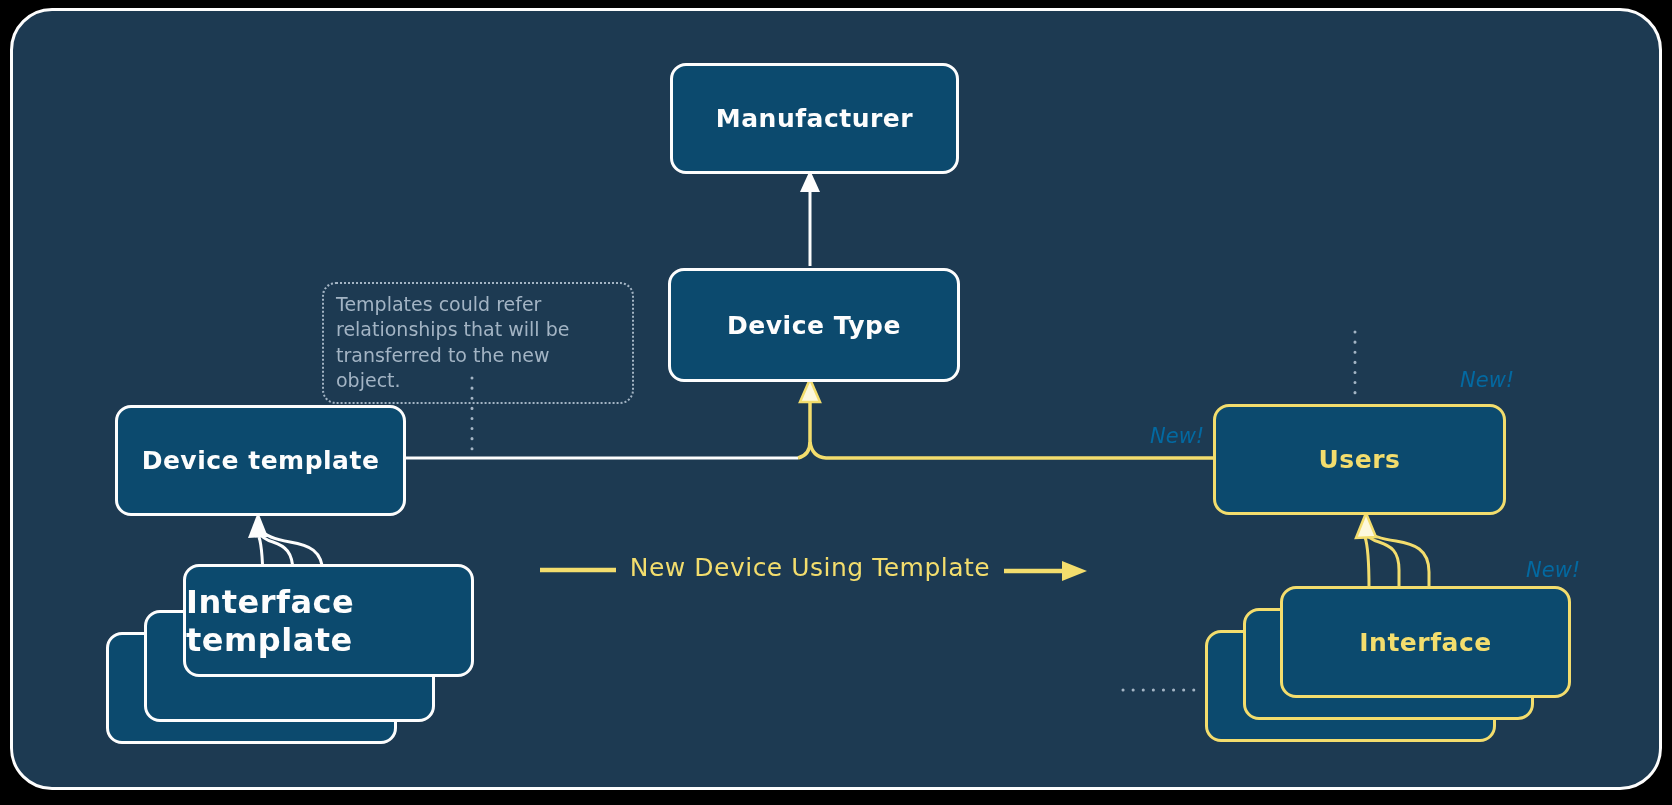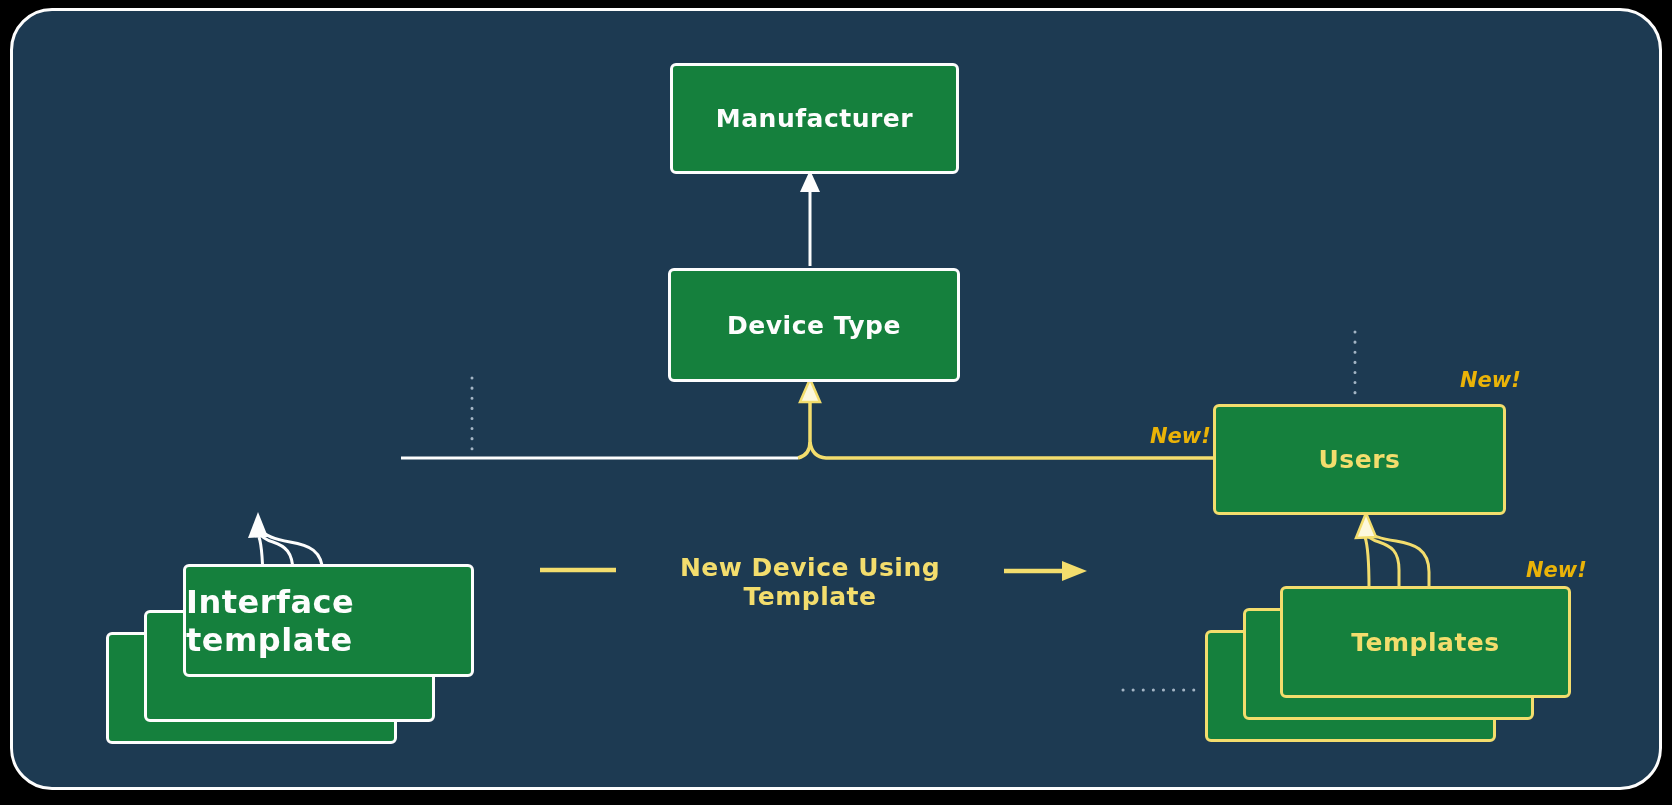--- a/index.html
+++ b/index.html
@@ -2,29 +2,29 @@
 <html><head>
 <meta charset="utf-8">
 <style>
   html,body{margin:0;padding:0;background:#000;}
   .stage{position:relative;width:1672px;height:805px;background:#000;overflow:hidden;
          font-family:"DejaVu Sans",sans-serif;}
   .frame{position:absolute;left:10px;top:8px;width:1646px;height:776px;
          background:#1d3a52;border:3px solid #fdfdfd;border-radius:42px;}
   .overlay{position:absolute;left:0;top:0;width:1672px;height:805px;pointer-events:none;}
   .node{position:absolute;display:flex;align-items:center;justify-content:center;
-        background:#15803d;border:3px solid #fdfdfd;border-radius:6px;
+        background:#0c4a6e;border:3px solid #fdfdfd;border-radius:16px;
         color:#fdfdfd;font-size:25px;font-weight:bold;letter-spacing:.5px;}
   .node.accent{border-color:#f3dd6d;color:#f3dd6d;}
   .annotation{position:absolute;border:2px dotted #a3b4c4;border-radius:14px;
               color:#a3b4c4;font-size:19px;line-height:1.34;padding:8px 12px;
               white-space:pre-line;}
-  .badge{position:absolute;color:#eab308;font-size:21px;font-weight:bold;font-style:italic;}
+  .badge{position:absolute;color:#0369a1;font-size:21px;font-weight:normal;font-style:italic;}
   .flow-label{position:absolute;left:612px;top:553px;width:396px;text-align:center;
-              color:#f3dd6d;font-size:25px;font-weight:bold;letter-spacing:.5px;}
+              color:#f3dd6d;font-size:25px;font-weight:normal;letter-spacing:.5px;}
 </style>
 </head>
 <body>
 
 <div class="stage">
 
   <div class="frame"></div>
 
   <svg class="overlay" viewBox="0 0 1672 805" xmlns="http://www.w3.org/2000/svg">
 
@@ -70,37 +70,43 @@
   </svg>
 
   <div class="node" style="left:670px;top:63px;width:283px;height:105px">
     <span>Manufacturer</span>
   </div>
 
   <div class="node" style="left:668px;top:268px;width:286px;height:108px">
     <span>Device Type</span>
   </div>
 
+  <div class="node" style="left:115px;top:405px;width:285px;height:105px">
+    <span>Device template</span>
+  </div>
 
   <div class="node" style="left:106px;top:632px;width:285px;height:106px"></div>
   <div class="node" style="left:144px;top:610px;width:285px;height:106px"></div>
   <div class="node" style="left:183px;top:564px;width:285px;height:107px;font-size:32px">
     <span>Interface template</span>
   </div>
 
   <div class="node accent" style="left:1213px;top:404px;width:287px;height:105px">
     <span>Users</span>
   </div>
 
   <div class="node accent" style="left:1205px;top:630px;width:285px;height:106px"></div>
   <div class="node accent" style="left:1243px;top:608px;width:285px;height:106px"></div>
   <div class="node accent" style="left:1280px;top:586px;width:285px;height:106px">
-    <span>Templates</span>
+    <span>Interface</span>
   </div>
 
+  <div class="annotation" style="left:322px;top:282px;width:284px">Templates could refer
+relationships that will be
+transferred to the new object.</div>
 
 
 
   <div class="flow-label">New Device Using Template</div>
 
   <div class="badge" style="left:1460px;top:368px">New!</div>
   <div class="badge" style="left:1150px;top:424px">New!</div>
   <div class="badge" style="left:1526px;top:558px">New!</div>
 
 </div>

